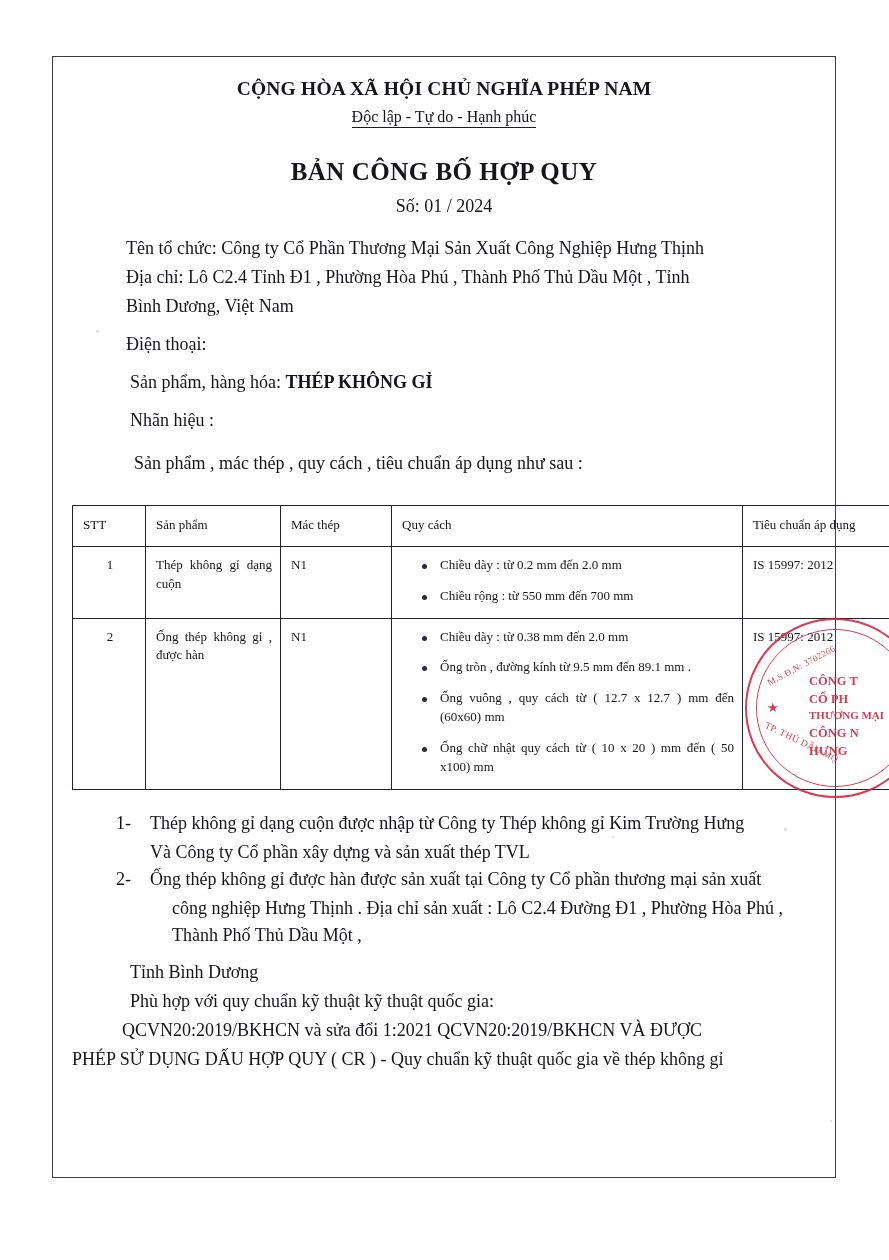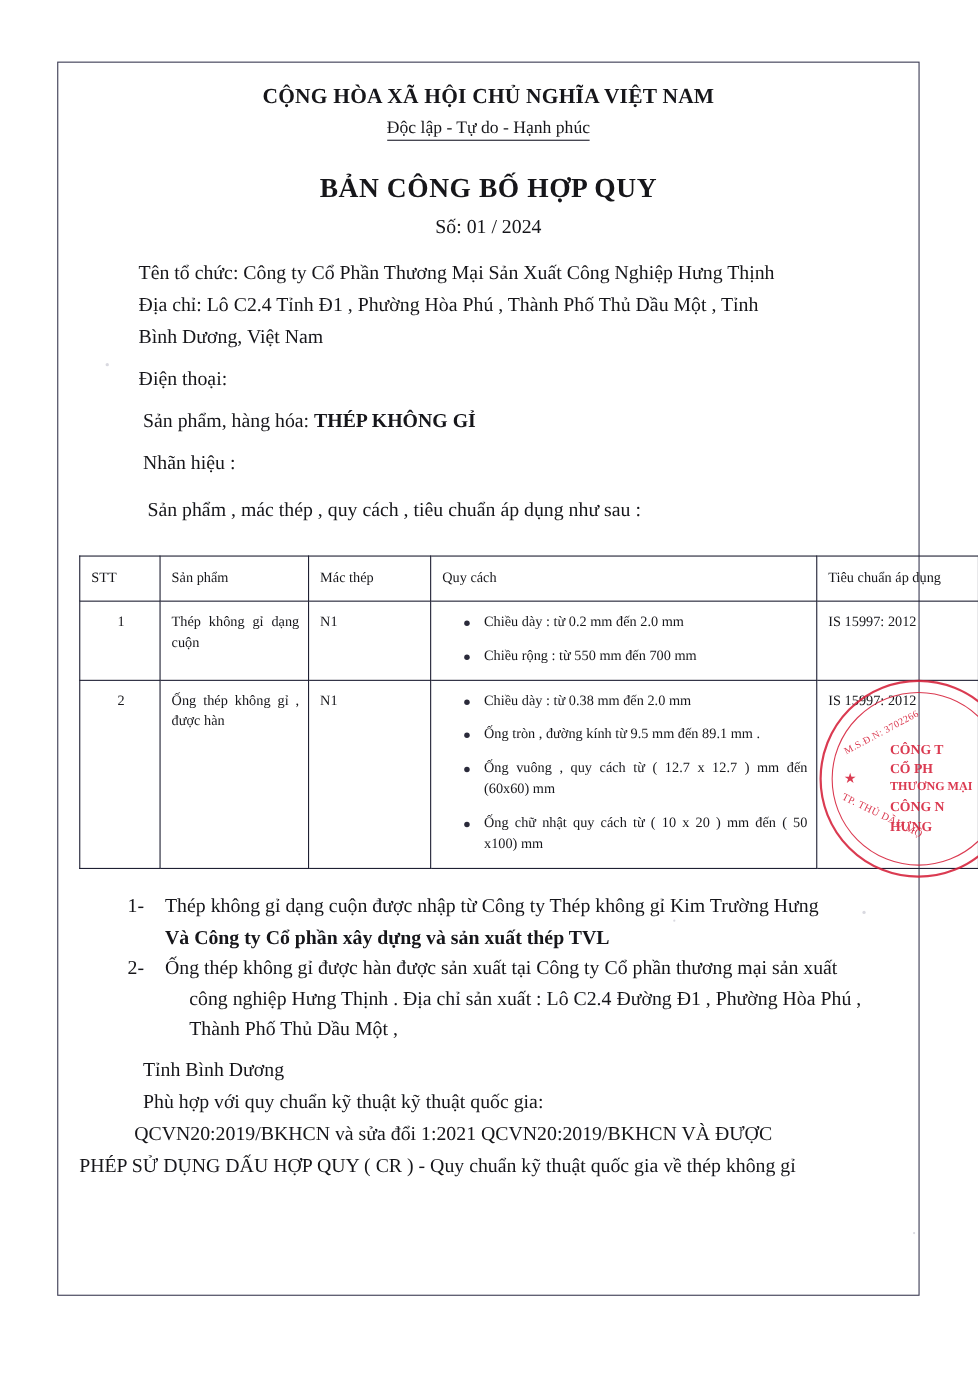--- a/index.html
+++ b/index.html
@@ -137,21 +137,21 @@
     display: flex;
     margin-bottom: 2px;
   }
   .note-num {
     width: 34px;
     flex: 0 0 34px;
     padding-left: 44px;
     box-sizing: content-box;
   }
   .note-text { flex: 1; }
-  .note-cont { padding-left: 78px; font-weight: bold; }
+  .note-cont { padding-left: 78px; }
   .note-cont2 { padding-left: 100px; }
 
   .footer-block {
     margin-top: 10px;
     font-size: 18px;
     line-height: 1.5;
   }
   .justify-2 {
     text-align: justify;
     padding-left: 50px;
@@ -228,21 +228,21 @@
 </head>
 <body>
 
 <div class="page">
 
   <div class="scan-frame"></div>
 
   <div class="content">
 
     <div class="center">
-      <div class="nation-title">CỘNG HÒA XÃ HỘI CHỦ NGHĨA VIỆT NAM</div>
+      <div class="nation-title">CỘNG HÒA XÃ HỘI CHỦ NGHĨA PHÉP NAM</div>
       <div><span class="nation-sub">Độc lập - Tự do - Hạnh phúc</span></div>
       <div class="doc-title">BẢN CÔNG BỐ HỢP QUY</div>
       <div class="doc-number">Số: 01 / 2024</div>
     </div>
 
     <div class="body-block">
       <div class="ln indent-1">Tên tổ chức: Công ty Cổ Phần Thương Mại Sản Xuất Công Nghiệp Hưng Thịnh</div>
       <div class="ln indent-1">Địa chỉ: Lô C2.4 Tỉnh Đ1 , Phường Hòa Phú , Thành Phố Thủ Dầu Một , Tỉnh</div>
       <div class="ln indent-1">Bình Dương, Việt Nam</div>
       <div class="gap-s"></div>

